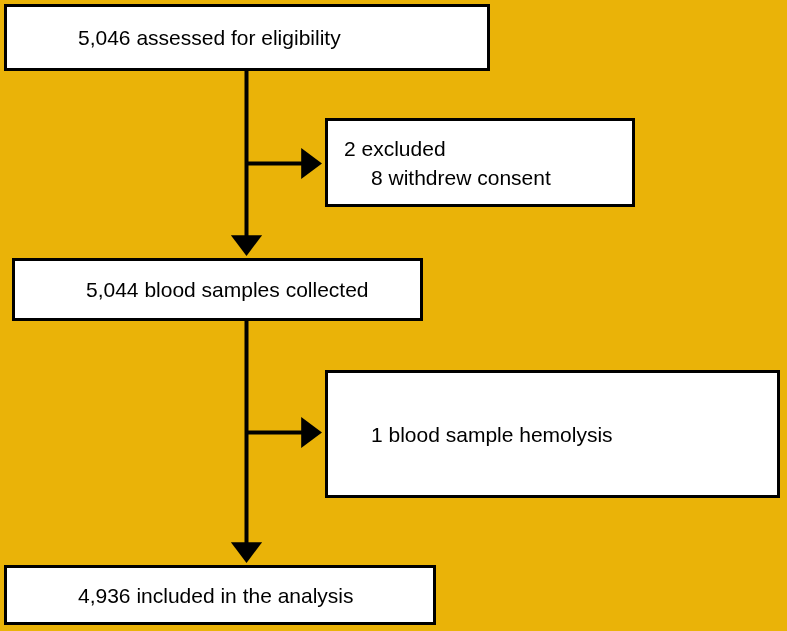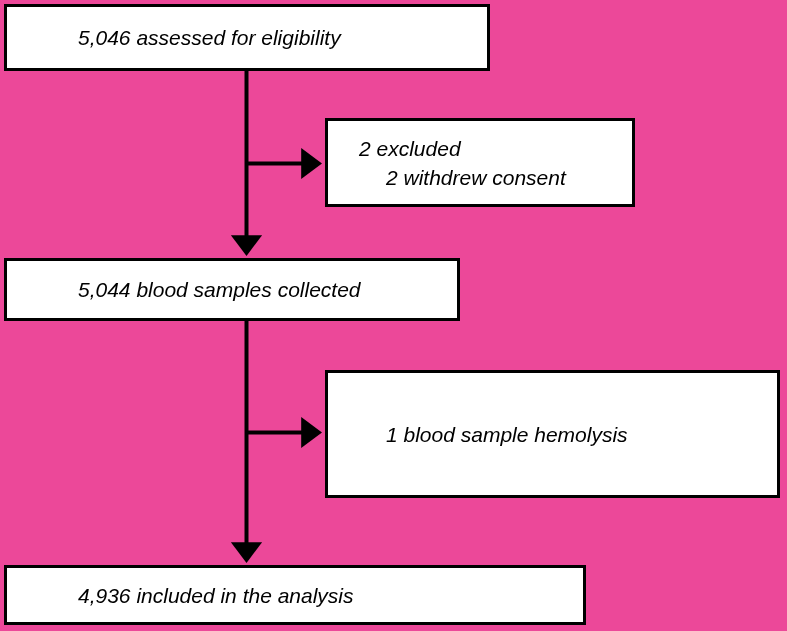--- a/index.html
+++ b/index.html
@@ -8,23 +8,22 @@
     background: #ffffff;
   }
   body {
     font-family: "Liberation Sans", sans-serif;
     -webkit-font-smoothing: antialiased;
   }
   #flowchart {
     position: relative;
     width: 787px;
     height: 631px;
-    background: #ec4899;
+    background: #eab308;
     overflow: hidden;
-    font-style: italic;
   }
   #connectors {
     position: absolute;
     left: 0;
     top: 0;
     width: 787px;
     height: 631px;
     pointer-events: none;
   }
   .node {
@@ -40,31 +39,31 @@
     line-height: 29px;
   }
   .node .line {
     white-space: pre;
     display: block;
   }
   .node.primary {
     padding-left: 71px;
   }
   .node.exclusion {
-    padding-left: 31px;
+    padding-left: 16px;
   }
   .node.exclusion .line.sub {
     padding-left: 27px;
   }
   
   #node-assessed   { left: 4px;   top: 4px;   width: 486px; height: 67px; }
   #node-excluded-1 { left: 325px; top: 118px; width: 310px; height: 89px; }
-  #node-collected  { left: 4px;   top: 258px; width: 456px; height: 63px; }
+  #node-collected  { left: 12px;   top: 258px; width: 411px; height: 63px; }
   #node-excluded-2 { left: 325px; top: 370px; width: 455px; height: 128px; }
-  #node-included   { left: 4px;   top: 565px; width: 582px; height: 60px; }
+  #node-included   { left: 4px;   top: 565px; width: 432px; height: 60px; }
 </style>
 </head>
 <body>
 
 <div id="flowchart">
 
   <svg id="connectors" viewBox="0 0 787 631" width="787" height="631" aria-hidden="true">
     <defs>
       <marker id="arrowhead-down" markerWidth="9" markerHeight="9" refX="2.2" refY="4.5" orient="auto" markerUnits="strokeWidth">
         <path d="M0,0.6 L0,8.4 L5.2,4.5 z" fill="#000000"></path>
@@ -82,21 +81,21 @@
 
     <line x1="248" y1="432.5" x2="310" y2="432.5" stroke="#000000" stroke-width="4" marker-end="url(#arrowhead-right)"></line>
   </svg>
 
   <div class="node primary" id="node-assessed">
     <span class="line">5,046 assessed for eligibility</span>
   </div>
 
   <div class="node exclusion" id="node-excluded-1">
     <span class="line">2 excluded</span>
-    <span class="line sub">2 withdrew consent</span>
+    <span class="line sub">8 withdrew consent</span>
   </div>
 
   <div class="node primary" id="node-collected">
     <span class="line">5,044 blood samples collected</span>
   </div>
 
   <div class="node exclusion" id="node-excluded-2">
     <span class="line sub">1 blood sample hemolysis</span>
   </div>
 

